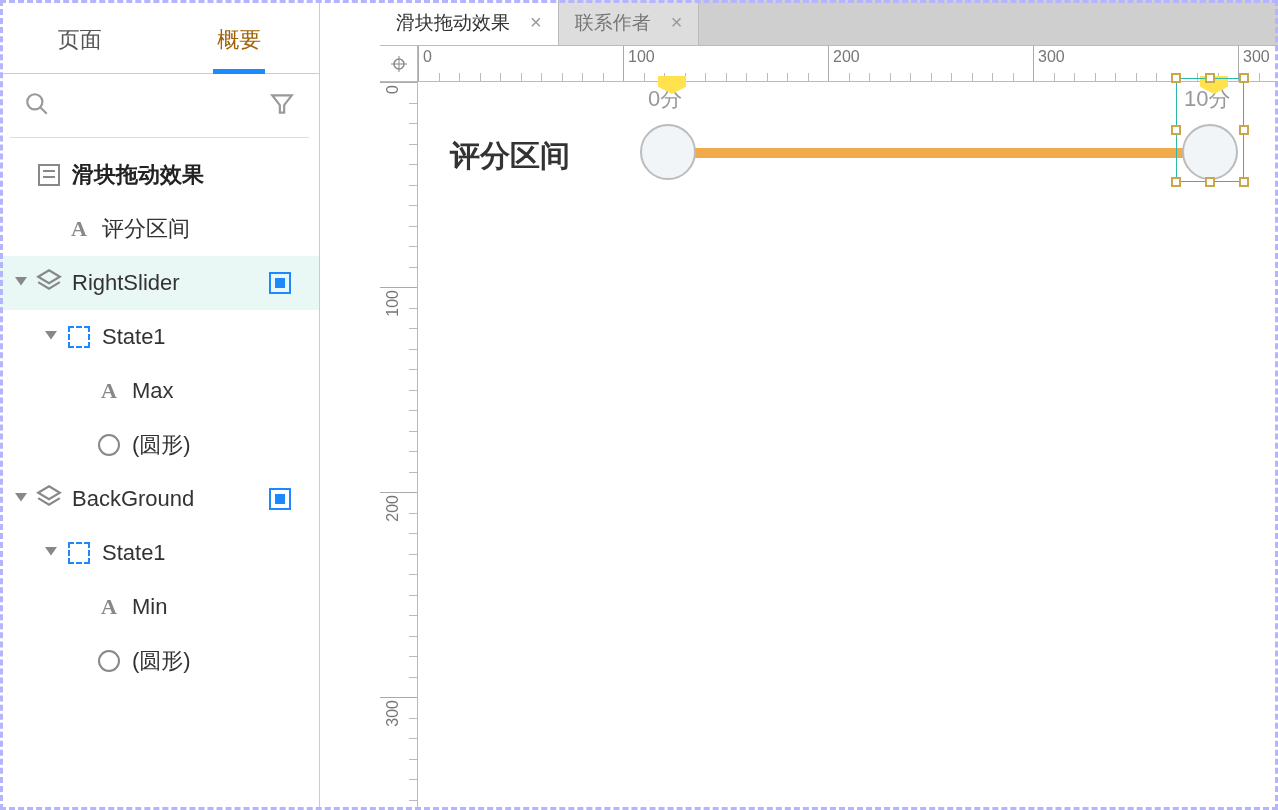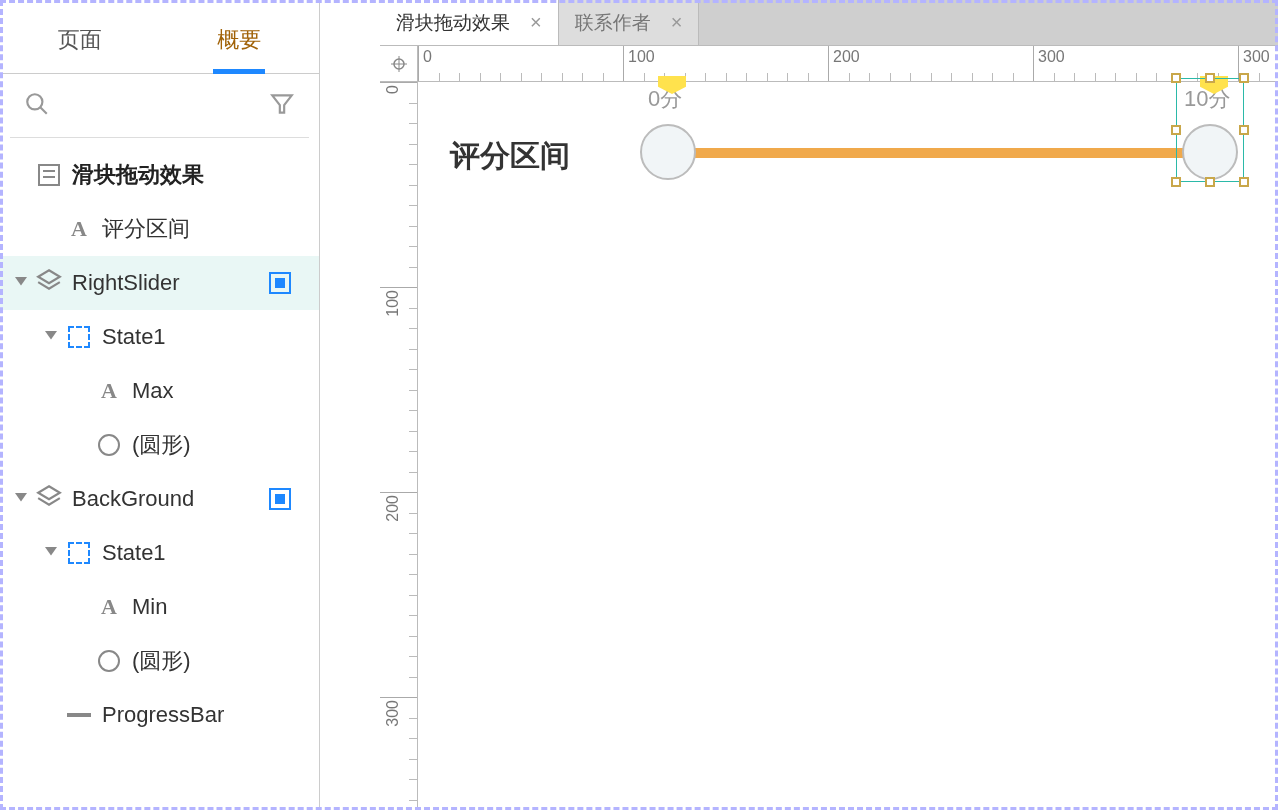--- a/index.html
+++ b/index.html
@@ -237,28 +237,20 @@
         <span class="label">Min</span>
       </div>
       <div class="row">
         <span class="spacer" style="width:68px"></span>
         <span class="caret"></span>
         <span class="icon-slot">
           <span class="ic-circle"></span>
         </span>
         <span class="label">(圆形)</span>
       </div>
-      <div class="row">
-        <span class="spacer" style="width:38px"></span>
-        <span class="caret"></span>
-        <span class="icon-slot">
-          <span class="ic-line"></span>
-        </span>
-        <span class="label">ProgressBar</span>
-      </div>
     </div>
 </div>
 
 <div class="tabstrip" id="tabstrip">
     <div class="tab active">
       <span>滑块拖动效果</span>
       <span class="x">×</span>
     </div>
     <div class="tab">
       <span>联系作者</span>

